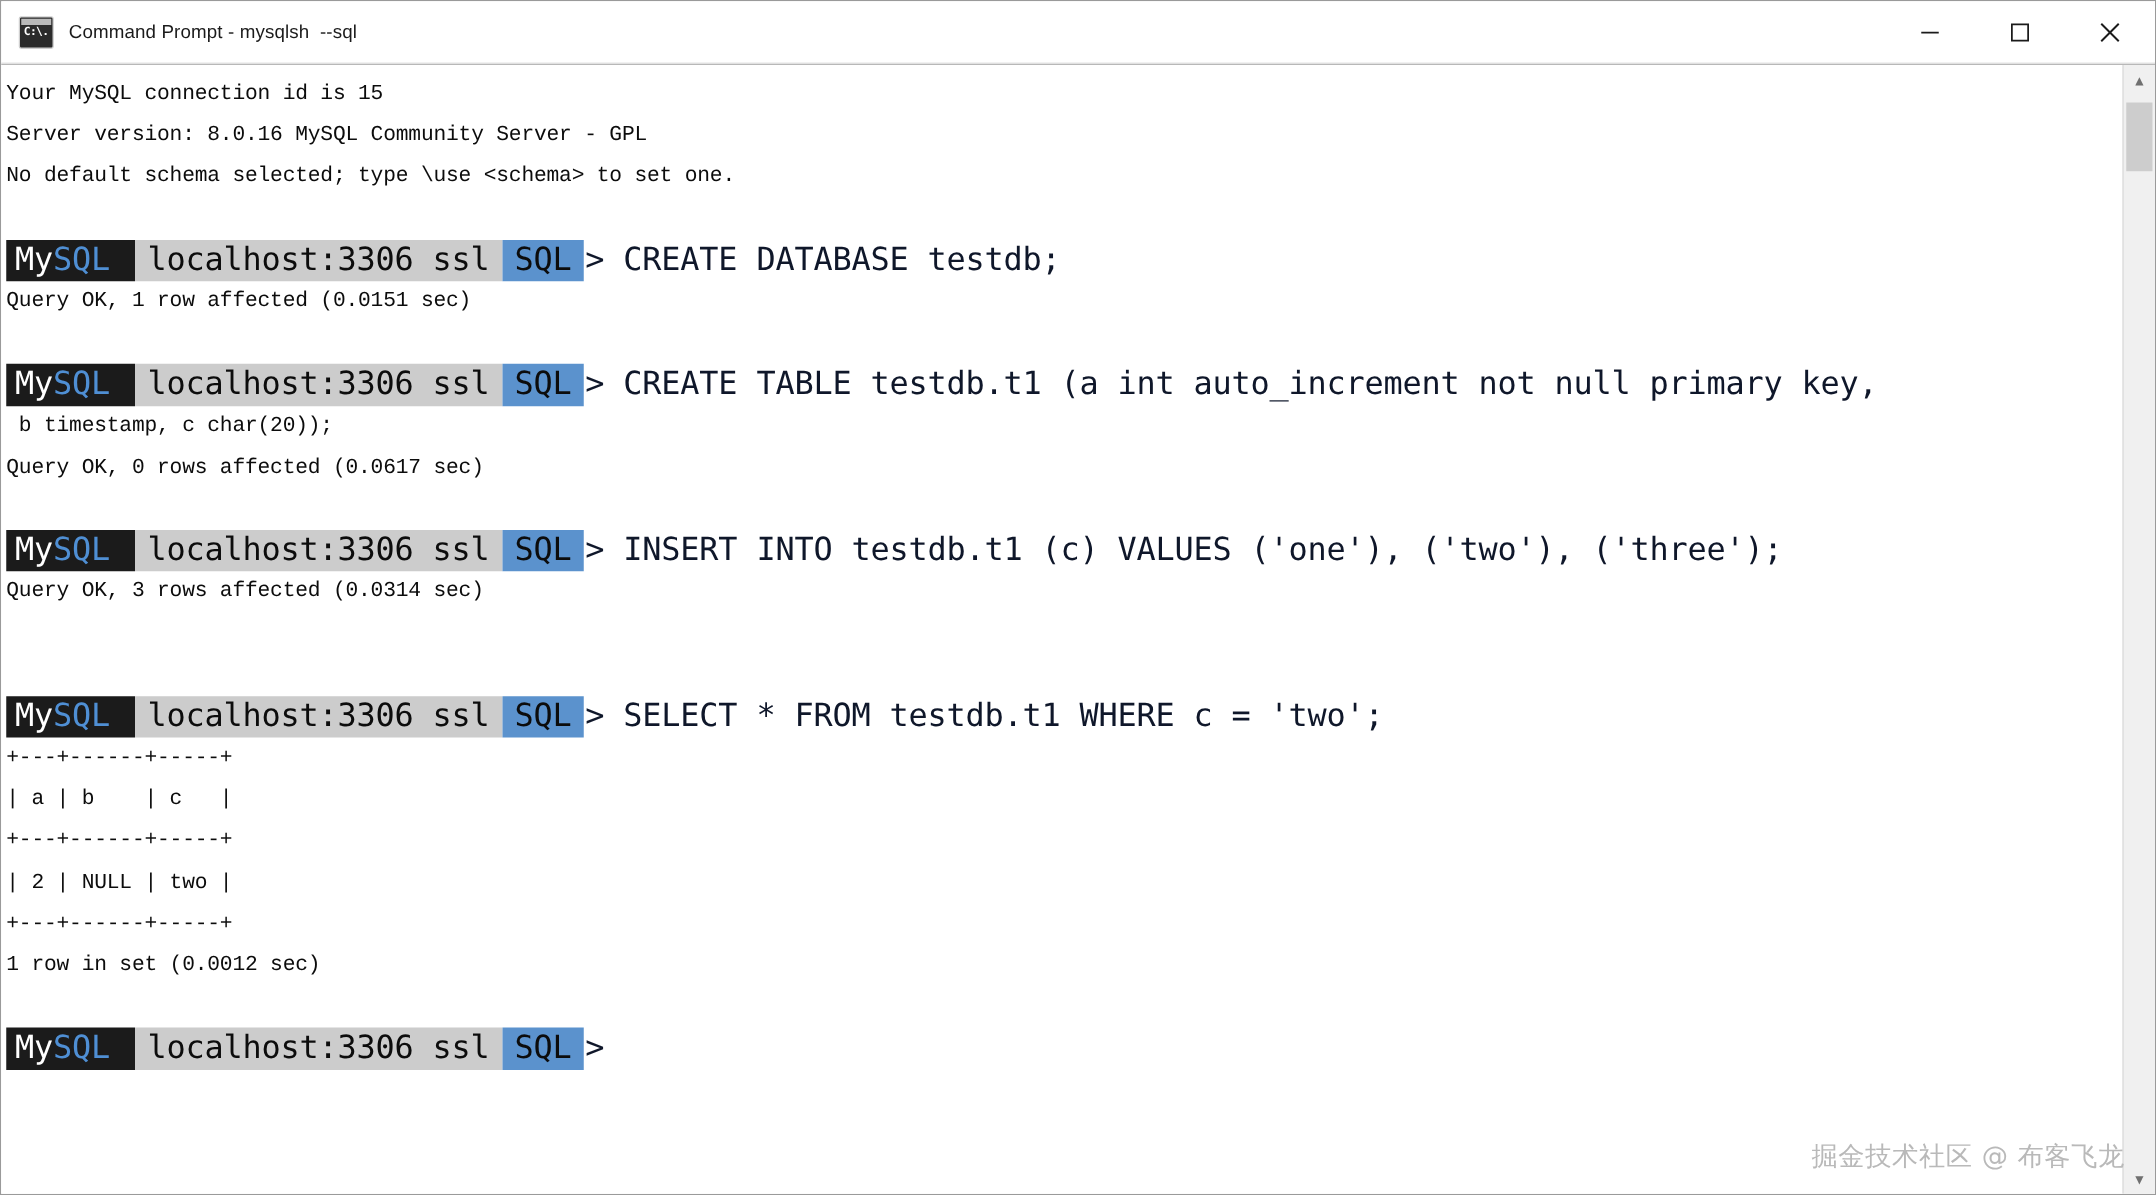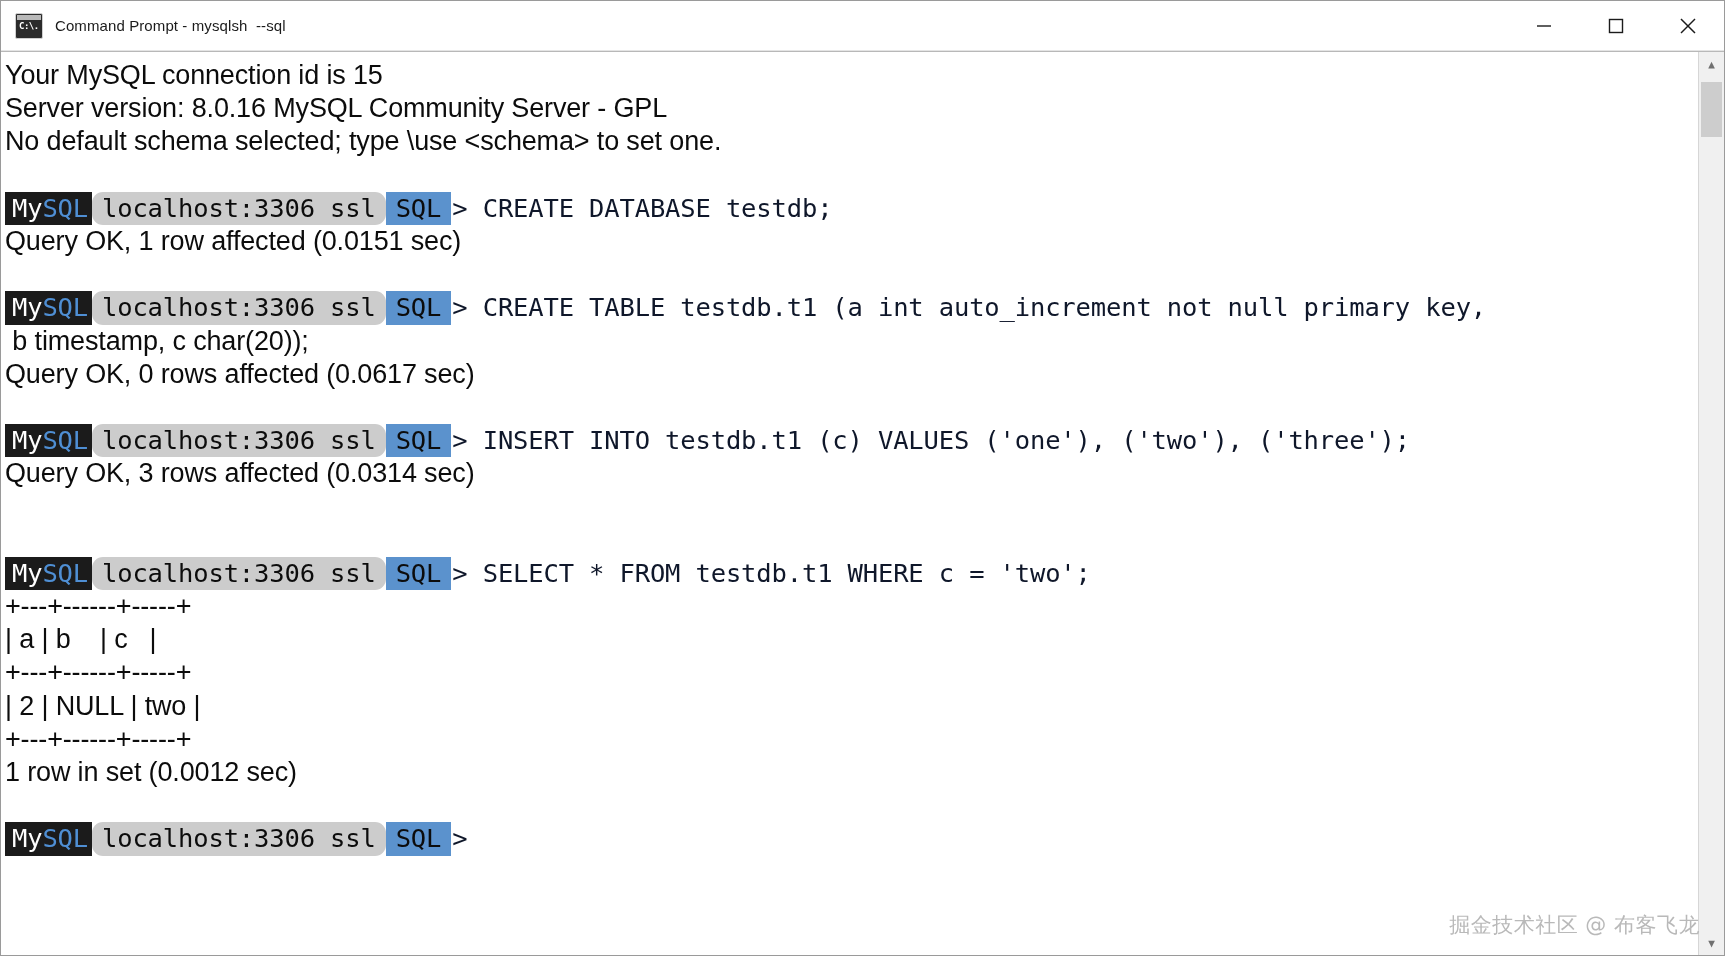--- a/index.html
+++ b/index.html
@@ -103,22 +103,22 @@
     position: relative;
     padding: 7px 0 0 4px;
     box-sizing: border-box;
     overflow: hidden;
     background: #ffffff;
   }
 
   .line {
     height: 33.2px;
     line-height: 33.2px;
-    font-family: Liberation Sans, sans-serif;
-    font-size: 27px;
+    font-family: Liberation Mono, monospace;
+    font-size: 17px;
     color: #0c0c0c;
     white-space: pre;
     letter-spacing: -0.15px;
   }
   .line.blank { color: transparent; }
 
   
   .prompt-line {
     display: flex;
     align-items: stretch;
@@ -128,28 +128,27 @@
     display: inline-block;
     font-family: "DejaVu Sans Mono", monospace;
     font-size: 25.5px;
     line-height: 33.2px;
     white-space: pre;
     letter-spacing: -0.15px;
   }
   .seg-mysql {
     background: #1b1b1b;
     color: #ffffff;
-    padding: 0 4px 0 7px;
+    padding: 0 20px 0 7px;
   }
   .seg-mysql .sql-part { color: #4f8fd4; }
   .seg-host {
     background: #cccccc;
     color: #0c0c0c;
     padding: 0 10px;
-    border-radius: 11px;
   }
   .seg-mode {
     background: #5b92cd;
     color: #0c0c0c;
     padding: 0 10px;
   }
   .seg-cmd {
     background: transparent;
     color: #0f172a;
     padding-left: 1px;

